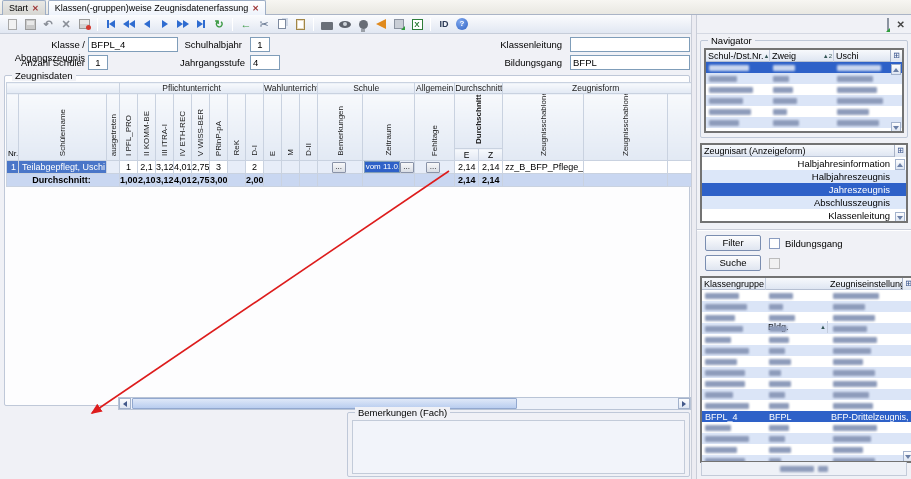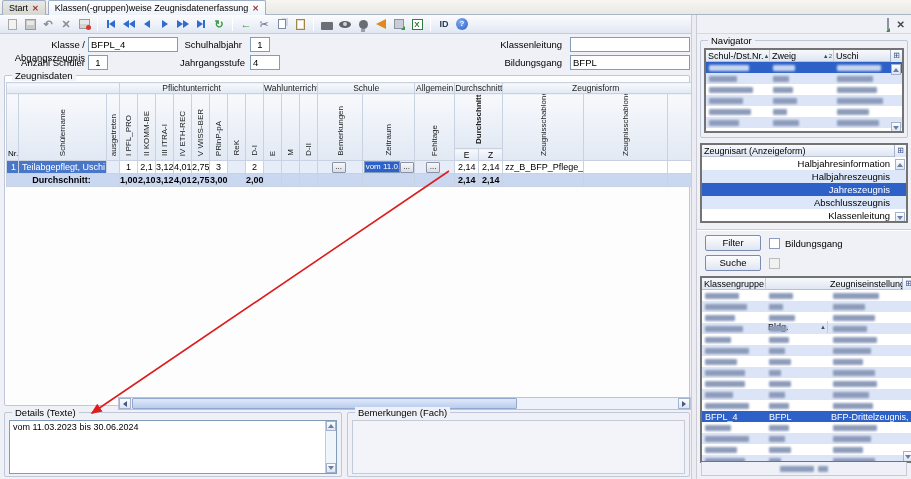--- a/index.html
+++ b/index.html
@@ -380,32 +380,20 @@
 
   <svg class="arrow" width="911" height="479">
     <defs>
       <marker id="ah" markerWidth="9" markerHeight="8" refX="6" refY="3" orient="auto">
         <path d="M0,0 L7,3 L0,6 z" fill="#dd1c1c"></path>
       </marker>
     </defs>
     <line x1="449" y1="171" x2="92" y2="413" stroke="#dd1c1c" stroke-width="1.6" marker-end="url(#ah)"></line>
   </svg>
 
-  <div class="gbox" style="left:4px; top:412px; width:338px; height:65px;">
-    <span class="glabel">Details (Texte)</span>
-    <div class="txtarea" style="left:4px; top:7px; width:328px; height:54px;">vom 11.03.2023 bis 30.06.2024</div>
-    <div class="vsc" style="right:5px; top:8px; height:52px;">
-      <span class="sbtn" style="top:0;">
-          <span class="t-u"></span>
-        </span>
-      <span class="sbtn" style="top:42px;">
-          <span class="t-d"></span>
-        </span>
-    </div>
-  </div>
 
   <div class="gbox" style="left:347px; top:412px; width:343px; height:65px;">
     <span class="glabel">Bemerkungen (Fach)</span>
     <div class="dimarea" style="left:4px; top:7px; width:333px; height:54px;"></div>
   </div>
 
   <div class="splitter"></div>
 
   <div class="rpanel">
     <div class="rstrip">

